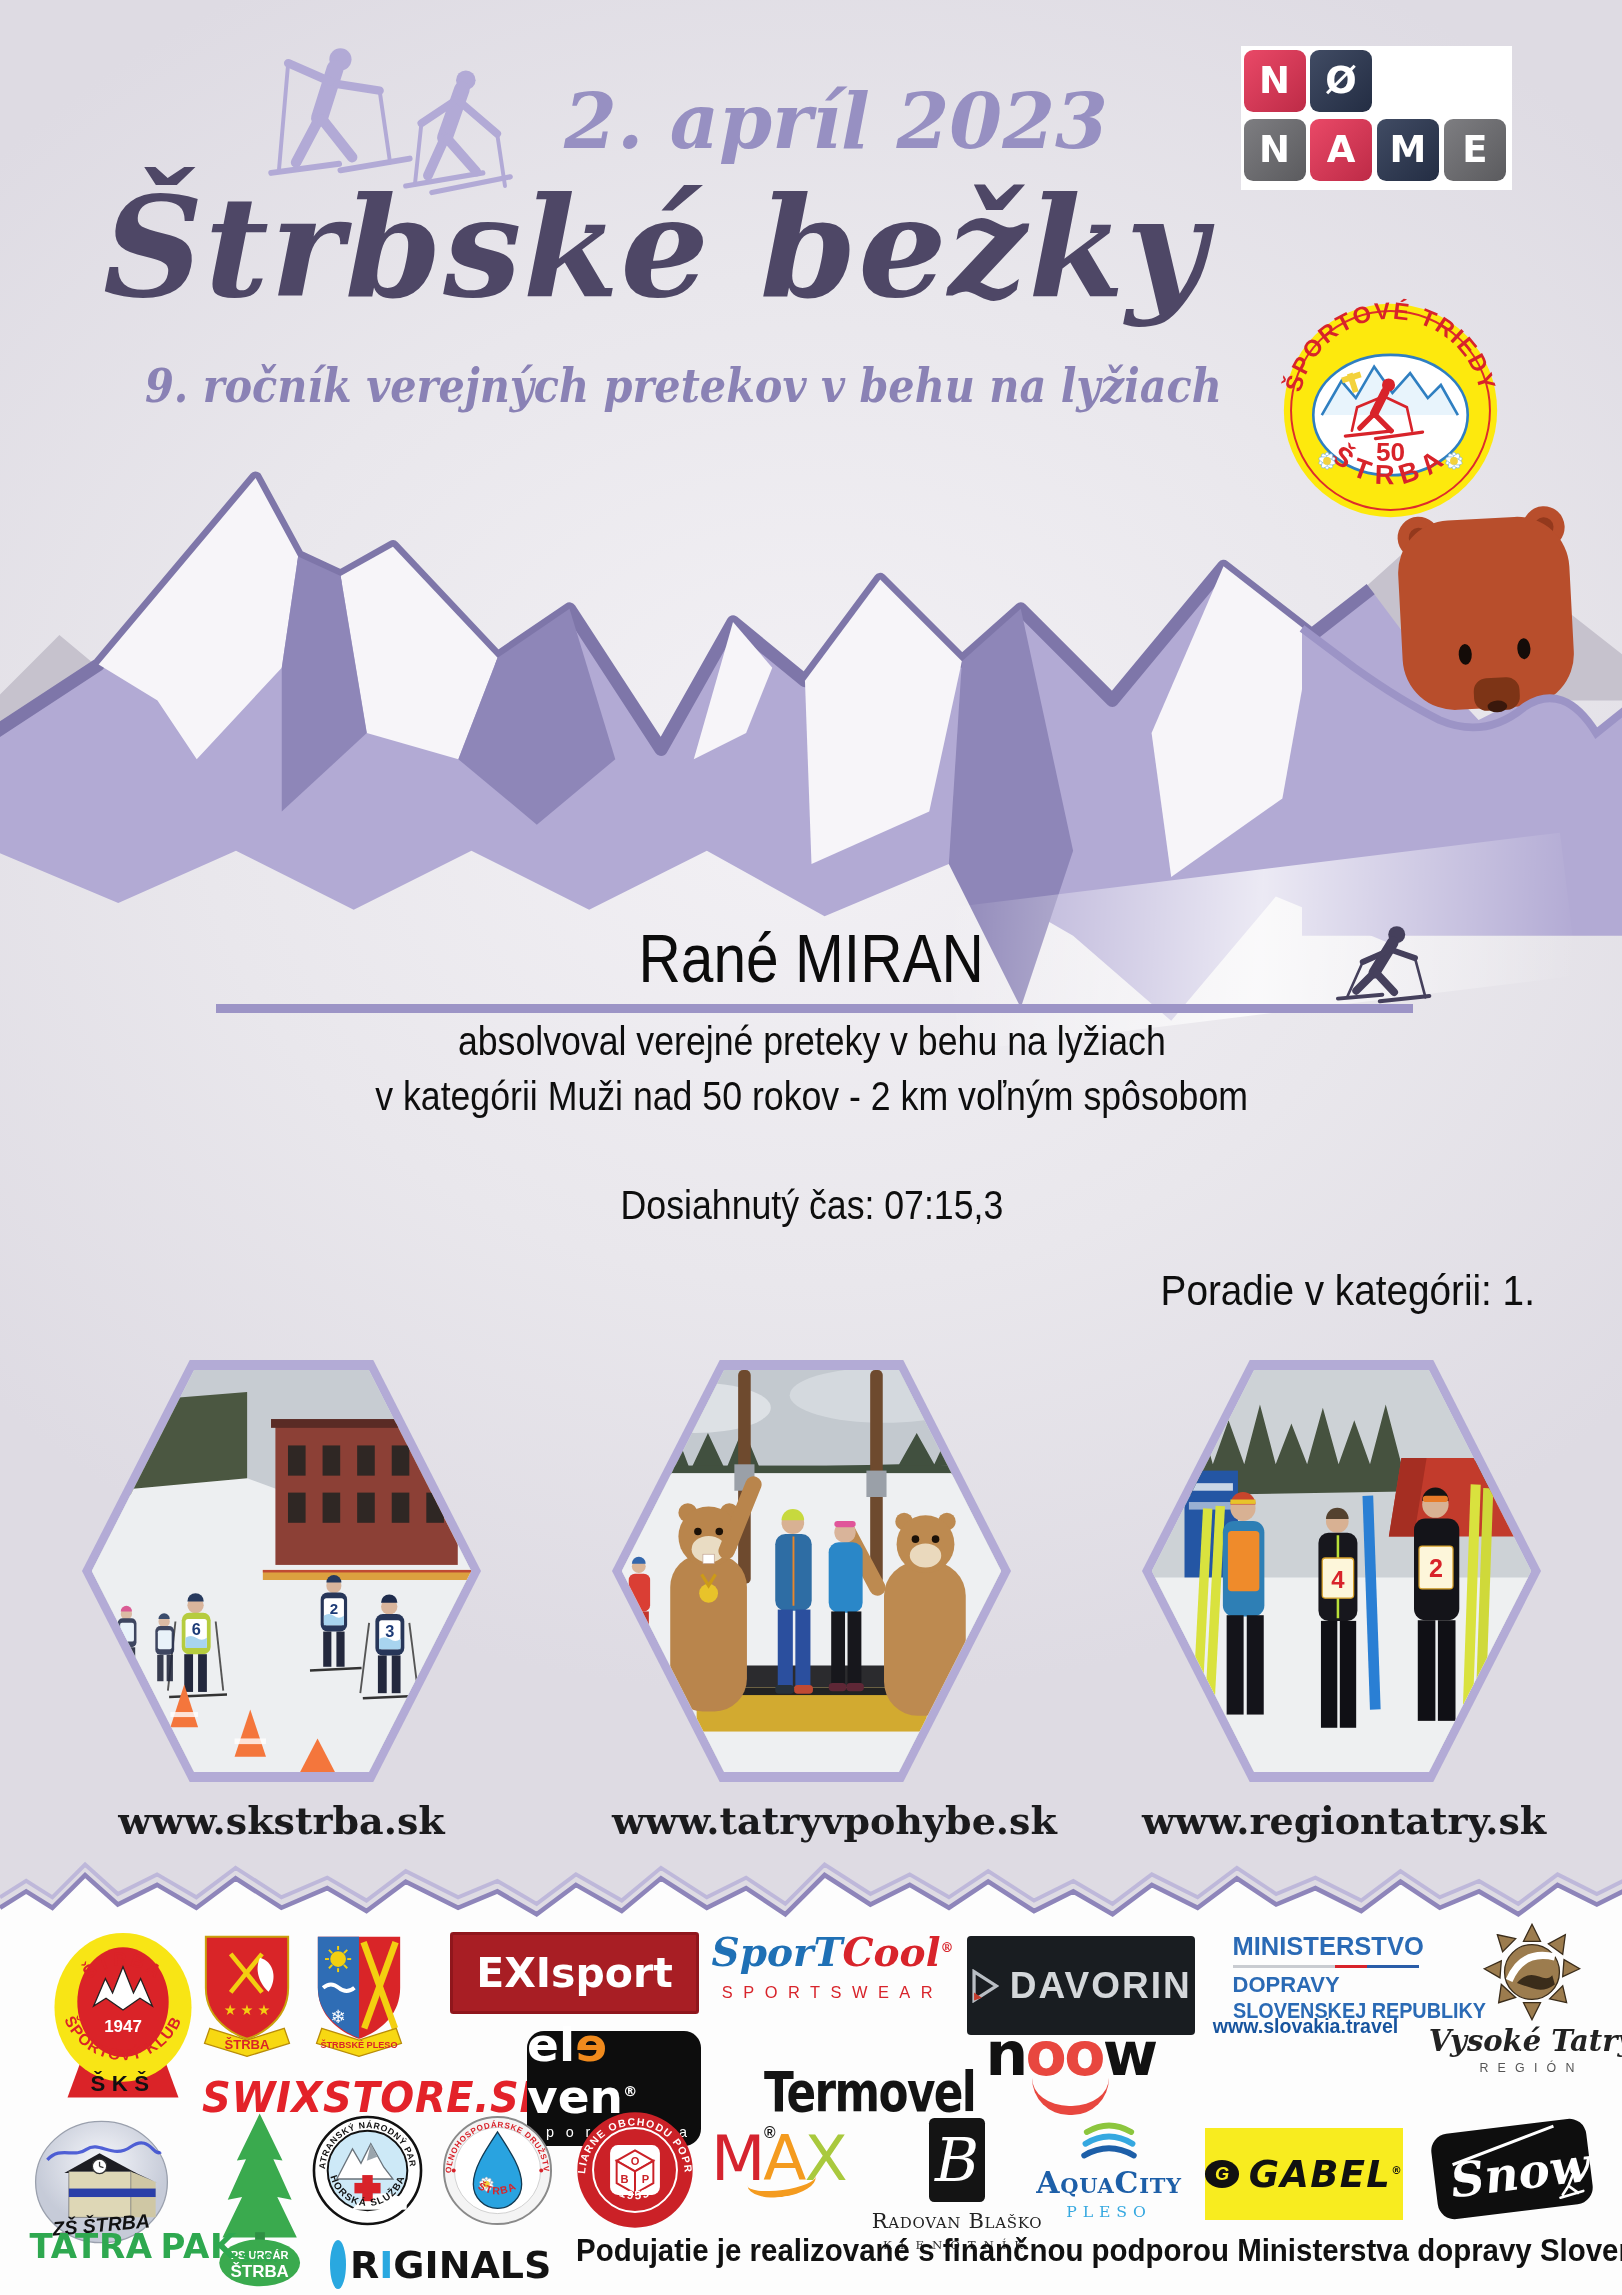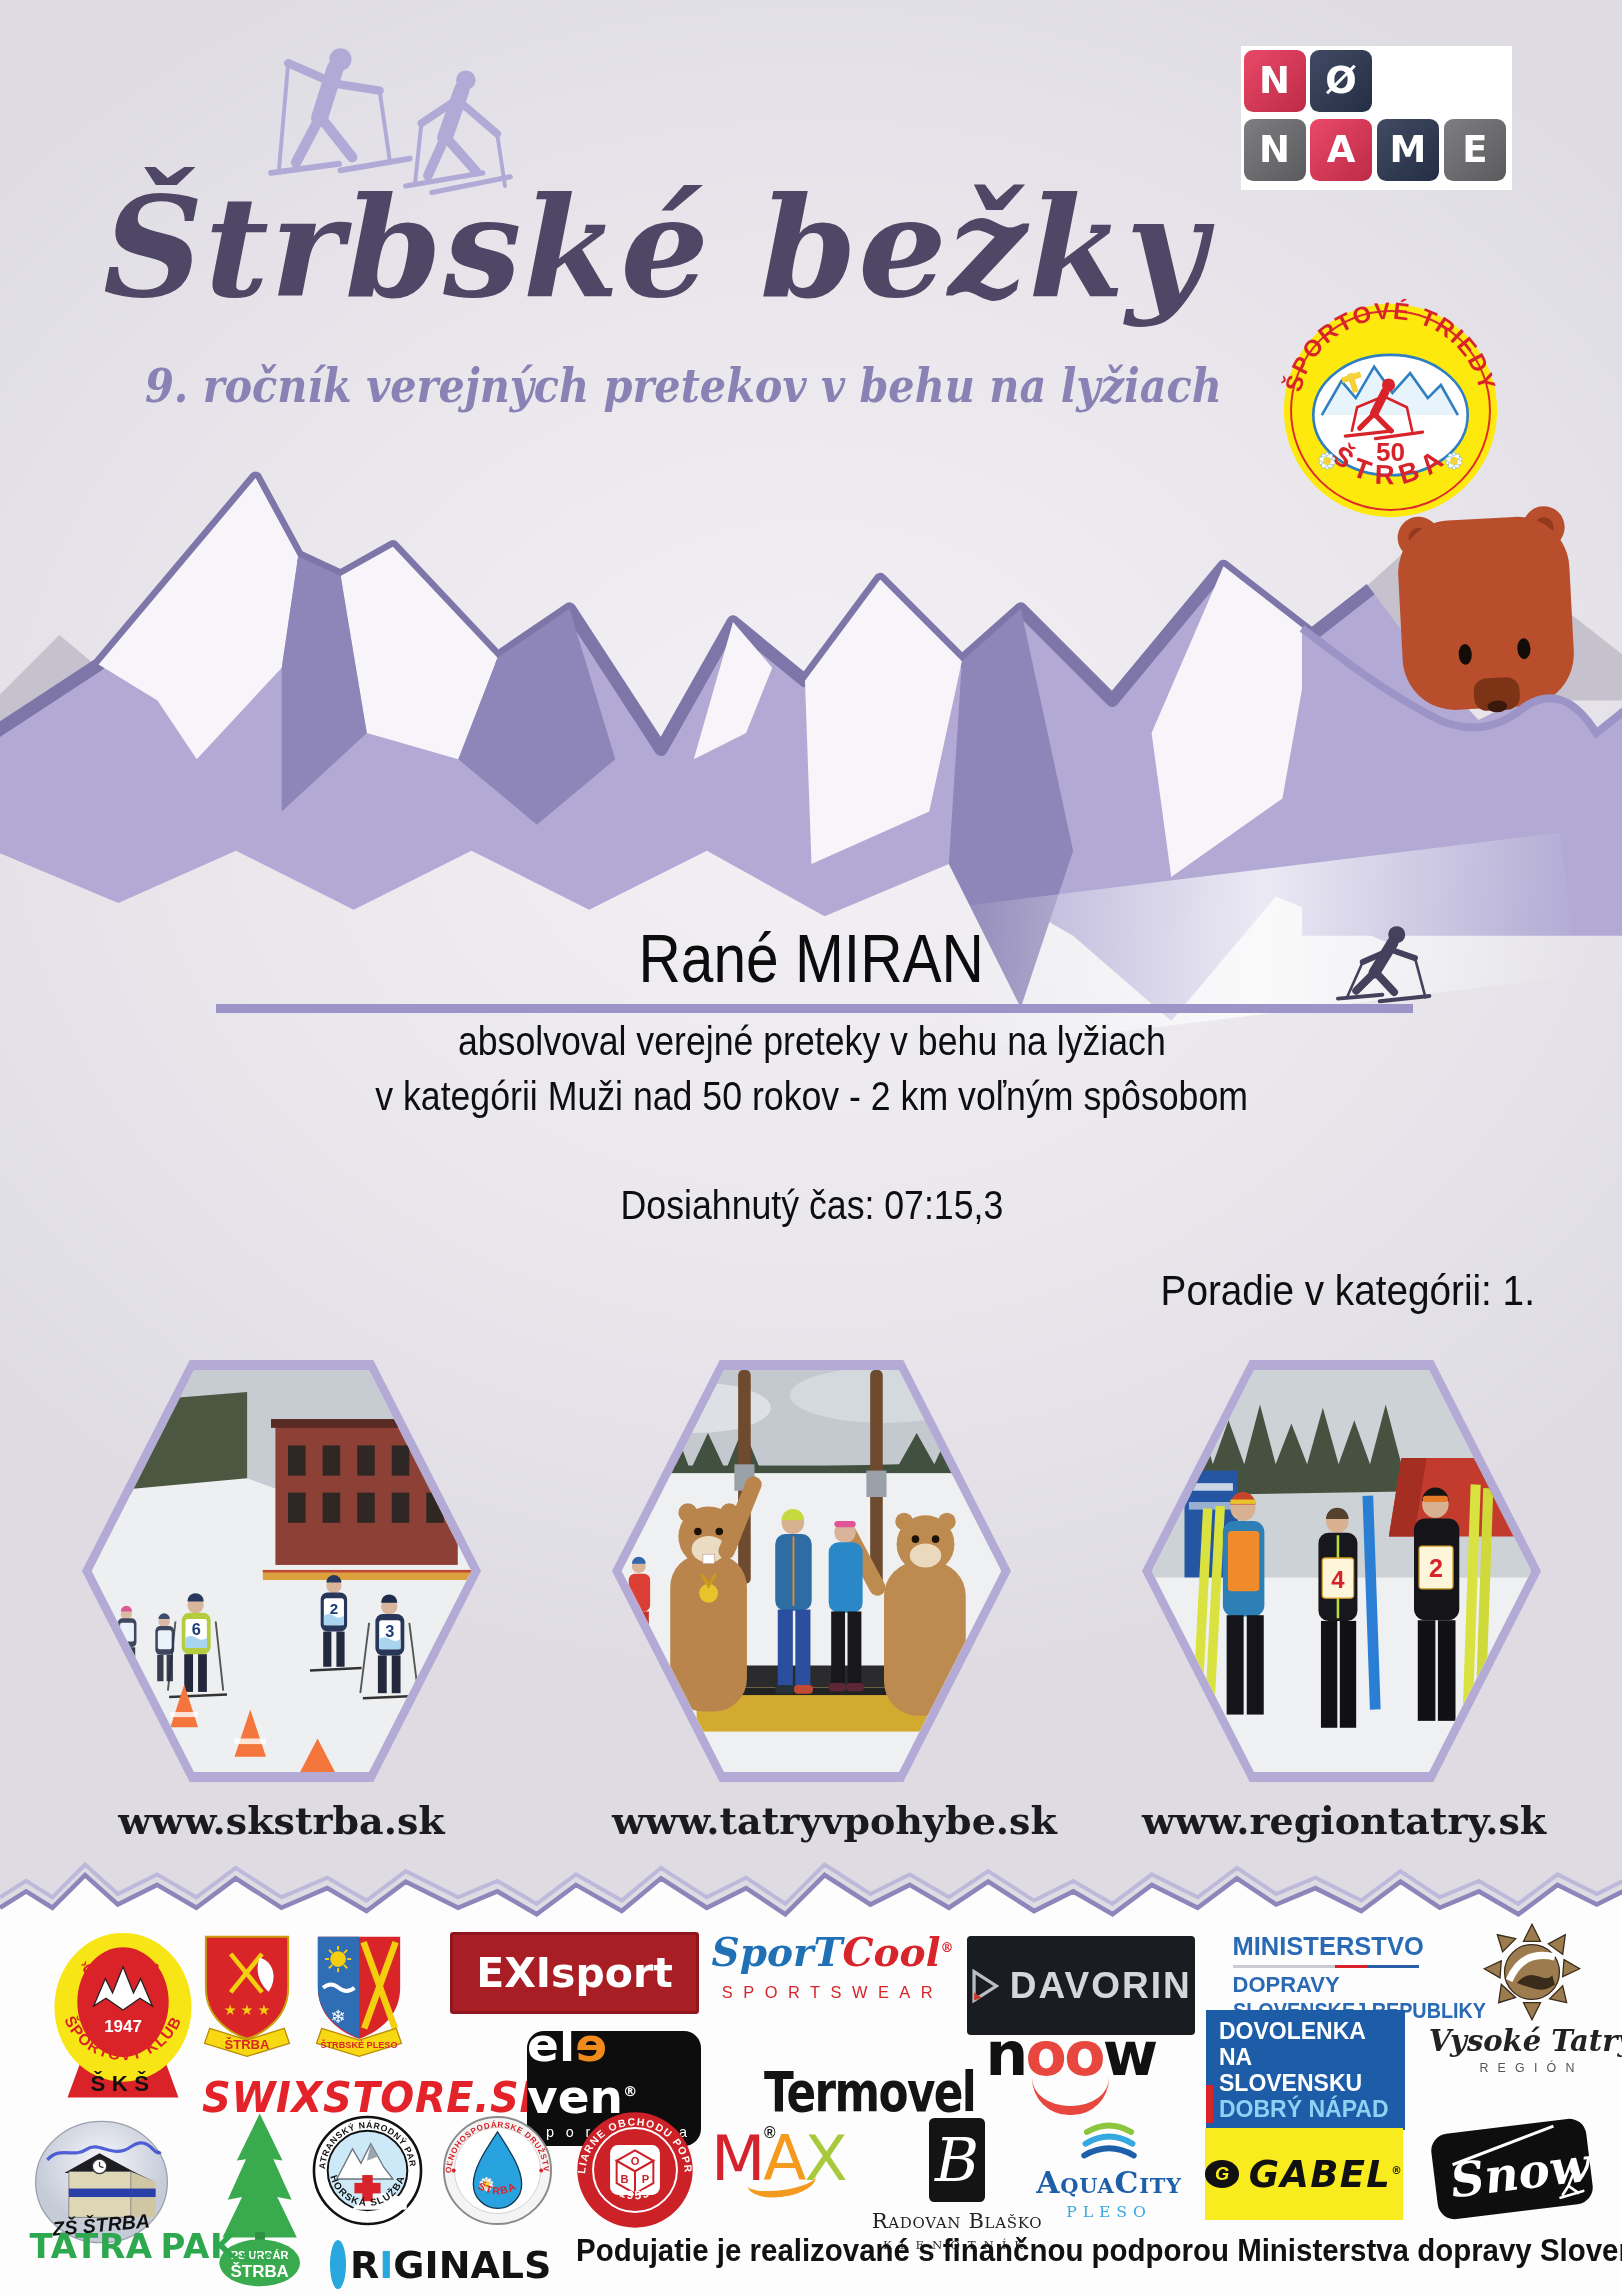--- a/index.html
+++ b/index.html
@@ -70,20 +70,21 @@
         <path d="M24,96 L14,190" stroke-width="6"></path>
           <path d="M140,112 L152,192" stroke-width="6"></path>
         <path d="M60,118 L34,176" stroke-width="15"></path>
           <path d="M64,120 L108,170" stroke-width="15"></path>
         <path d="M0,192 L118,172" stroke-width="8"></path>
           <path d="M40,202 L160,178" stroke-width="8"></path>
       </g>
     </g>
   </svg>
 
+  <div class="abs f-serif" id="date">2. apríl 2023</div>
   <div class="abs f-serif" id="title">Štrbské bežky</div>
   <div class="abs f-serif" id="subtitle"><span class="condL">9. ročník verejných pretekov v behu na lyžiach</span></div>
 
   <div class="abs" id="noname">
     <div class="tile" style="left:2.6px;top:3.9px;background-color:#e73456">N</div>
     <div class="tile" style="left:69px;top:3.9px;background-color:#2b3752">Ø</div>
     <div class="tile" style="left:2.6px;top:73px;background-color:#6f6f73">N</div>
     <div class="tile" style="left:69px;top:73px;background-color:#e73456">A</div>
     <div class="tile" style="left:136px;top:73px;background-color:#2b3752">M</div>
     <div class="tile" style="left:203px;top:73px;background-color:#6f6f73">E</div>
@@ -535,26 +536,20 @@
   </div>
 
   <div class="logo lgx" style="top:2027px;left:1002px;width:137px;">
     <div style="font-family:'DejaVu Sans',sans-serif;font-weight:bold;font-size:60px;line-height:55px;letter-spacing:-2.6px;">
       <span style="color:#111">n</span><span style="color:#e8473f">oo</span><span style="color:#111">w</span>
     </div>
     <div style="width:77px;height:27.5px;border-bottom:9.8px solid #e8473f;border-radius:0 0 46px 46px;margin-top:-3.9px;"></div>
   </div>
 
   <div class="logo" style="top:2010px;left:1206px;width:199px;">
-    <div style="position:relative;background:#1d5ca6;padding:7.9px 10.5px 7.9px 13px;">
-      <div style="position:absolute;left:0;bottom:6.5px;width:6.5px;height:38px;background:#d8232a;"></div>
-      <div style="color:#fff;font-weight:bold;font-size:23px;line-height:26px;">DOVOLENKA NA</div>
-      <div style="color:#fff;font-weight:bold;font-size:23px;line-height:26px;">SLOVENSKU</div>
-      <div style="color:#8fd1f2;font-weight:bold;font-size:23px;line-height:26px;">DOBRÝ NÁPAD</div>
-    </div>
     <div style="text-align:center;color:#17549e;font-weight:bold;font-size:19.6px;margin-top:5.2px;">www.slovakia.travel</div>
   </div>
 
   <svg class="logo" style="top:2119px;left:33px" width="137" height="128" viewBox="0 0 210 195">
     <defs>
         <radialGradient id="zsg" cx="50%" cy="35%">
           <stop offset="0%" stop-color="#f6f7fb"></stop>
           <stop offset="100%" stop-color="#c6cbd8"></stop>
         </radialGradient>
       </defs>

